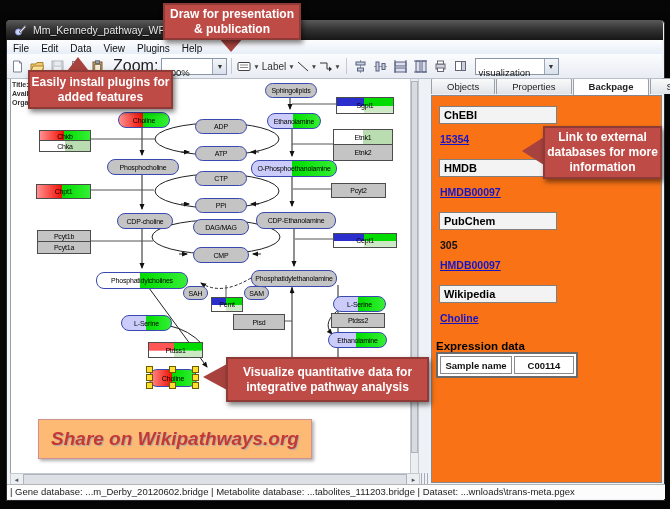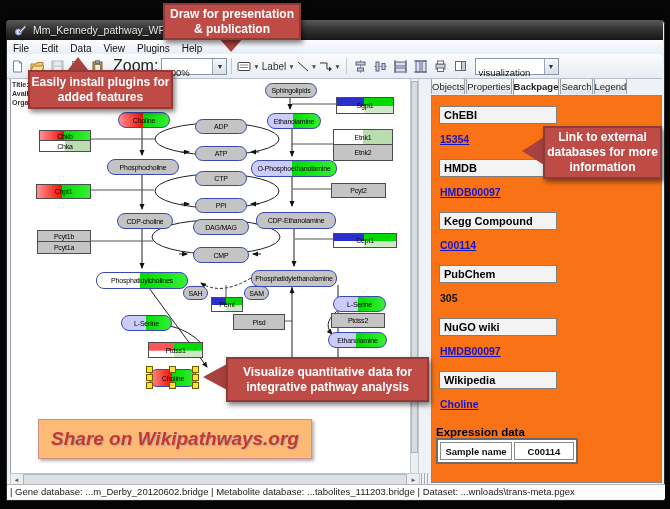--- a/index.html
+++ b/index.html
@@ -36,21 +36,21 @@
   #vthumb{position:absolute;left:0;top:2px;width:5px;height:370px;background:#d8dce1;border:1px solid #aeb4bb;}
   #hscroll{position:absolute;left:10px;top:473px;width:408px;height:11px;background:#eceff2;border:1px solid #c4c9cf;
            display:flex;align-items:center;z-index:1;}
   .harrow{width:11px;height:9px;font-size:6px;color:#555;display:flex;align-items:center;justify-content:center;}
   #hthumb{flex:1;height:9px;background:#dde1e6;border:1px solid #aeb4bb;margin:0 1px;}
   #split-grip{position:absolute;left:421px;top:473px;width:9px;height:11px;z-index:1;
               background:repeating-linear-gradient(90deg,#aab 0 1px,#eef1f5 1px 3px);}
   
   #panel{position:absolute;left:431px;top:78px;width:231px;height:405px;z-index:1;}
   #tabbar{position:absolute;left:0;top:0;height:17px;display:flex;}
-  .tab{height:15px;line-height:15px;font-size:9.5px;color:#222;padding:0 0;margin-right:1px;
+  .tab{height:15px;line-height:15px;font-size:9.5px;color:#222;padding:0 15px;margin-right:1px;
        background:linear-gradient(#fafafa,#dfe3e9);border:1px solid #9aa0a8;border-bottom:none;
        border-radius:2px 2px 0 0;}
   .tab.active{background:#fff;height:17px;font-weight:bold;}
   #panel-content{position:absolute;left:0;top:17px;width:229px;height:386px;background:#f97316;
                  border:1px solid #85898f;overflow:hidden;}
   .bp-header{width:112px;height:16px;line-height:16px;background:#f3f3f3;border:1px solid #7f7f7f;
              font-size:11px;font-weight:bold;color:#000;padding-left:4px;margin:10px 0 5px 7px;}
   .bp-value{font-size:10.5px;font-weight:bold;margin:0 0 4px 8px;display:inline-block;}
   a.bp-value{color:#1515c8;}
   span.bp-value{color:#111;text-decoration:none;}
@@ -403,23 +403,22 @@
       <div class="tab">Objects</div>
       <div class="tab">Properties</div>
       <div class="tab active">Backpage</div>
       <div class="tab">Search</div>
       <div class="tab">Legend</div>
     </div>
   <div id="panel-content">
     <div id="bp-sections">
         <div><div class="bp-header">ChEBI</div><a class="bp-value" href="#">15354</a></div>
         <div><div class="bp-header">HMDB</div><a class="bp-value" href="#">HMDB00097</a></div>
-        <div><div class="bp-header">Kegg Compound</div><a class="bp-value" href="#">C00114</a></div>
         <div><div class="bp-header">PubChem</div><span class="bp-value">305</span></div>
-        <div><div class="bp-header">NuGO wiki</div><a class="bp-value" href="#">HMDB00097</a></div>
+        <div><a class="bp-value" href="#">HMDB00097</a></div>
         <div><div class="bp-header">Wikipedia</div><a class="bp-value" href="#">Choline</a></div>
       </div>
     <div id="expr-heading">Expression data</div>
     <table id="expr-table">
         <tbody>
           <tr>
             <td class="c1">Sample name</td>
             <td class="c2">C00114</td>
           </tr>
         </tbody>

